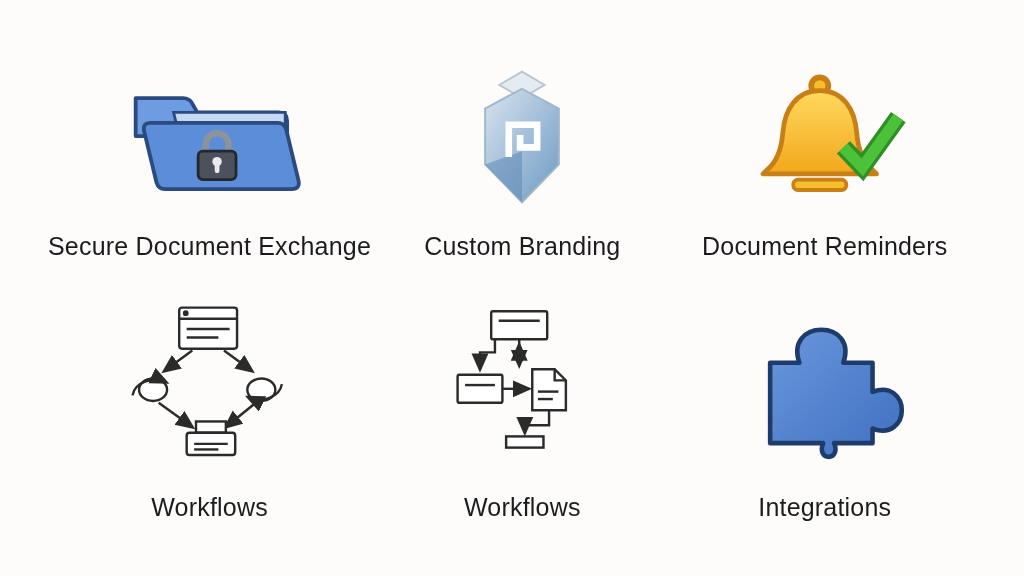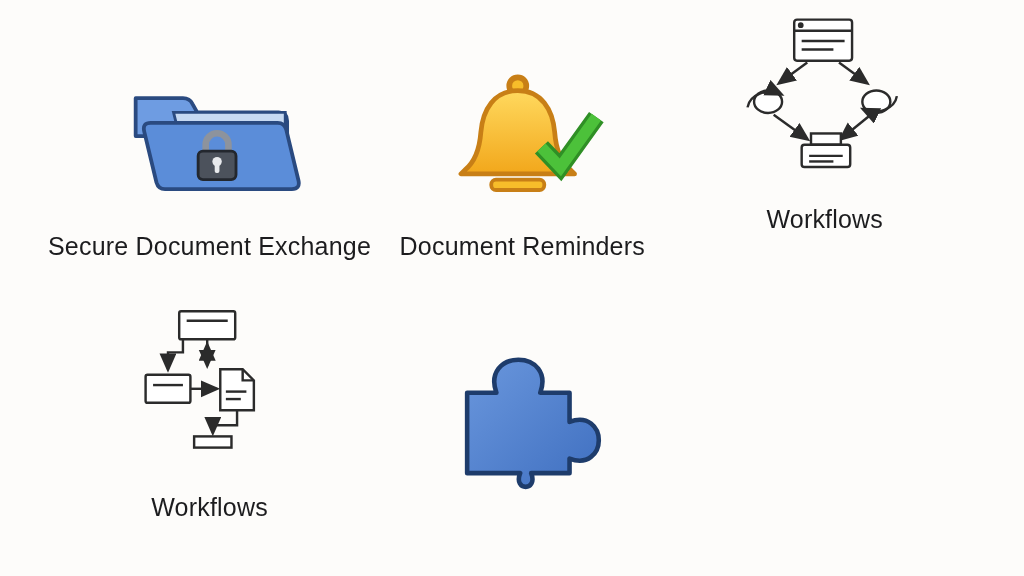--- a/index.html
+++ b/index.html
@@ -52,20 +52,37 @@
         <path d="M38 60 H172 q7 0 9 7 L194 121 q2 9 -7 9 H53 q-7 0 -9 -7 L31 69 q-2 -9 7 -9 Z" fill="#5b8dd9" stroke="#2a4a80" stroke-width="4" stroke-linejoin="round"></path>
         <path d="M96 92 v-9 a12 12 0 0 1 24 0 v9" fill="none" stroke="#8d939d" stroke-width="7"></path>
         <rect x="88" y="90" width="40" height="30" rx="5" fill="#4c525c" stroke="#23272e" stroke-width="3"></rect>
         <circle cx="108" cy="101" r="5" fill="#e8eaed"></circle>
         <rect x="105.5" y="103" width="5" height="10" rx="2" fill="#e8eaed"></rect>
       </svg>
     </div>
     <figcaption class="label">Secure Document Exchange</figcaption>
   </figure>
 
+  <figure class="cell r1">
+    <div class="icon-wrap">
+      <svg width="120" height="142" viewBox="0 0 120 150" aria-hidden="true">
+        <defs>
+          <linearGradient id="shieldGrad" x1="0" y1="0" x2="1" y2="1">
+            <stop offset="0" stop-color="#d7e3ee"></stop>
+            <stop offset="1" stop-color="#6f9ac4"></stop>
+          </linearGradient>
+        </defs>
+        <path d="M60 6 L84 20 L60 34 L36 20 Z" fill="#e4ebf1" stroke="#b9c6d2" stroke-width="2"></path>
+        <path d="M60 24 L99 45 V104 L60 144 L21 104 V45 Z" fill="url(#shieldGrad)" stroke="#9fb7cd" stroke-width="2"></path>
+        <path d="M21 104 L60 144 L60 90 Z" fill="#5d88b4" opacity="0.55"></path>
+        <path d="M46 96 V62 H76 V86 H58 V73" fill="none" stroke="#ffffff" stroke-width="7"></path>
+      </svg>
+    </div>
+    <figcaption class="label">Custom Branding</figcaption>
+  </figure>
 
   <figure class="cell r1">
     <div class="icon-wrap">
       <svg width="195" height="142" viewBox="0 0 200 150" aria-hidden="true">
         <defs>
           <linearGradient id="bellGrad" x1="0" y1="0" x2="0" y2="1">
             <stop offset="0" stop-color="#ffd95e"></stop>
             <stop offset="1" stop-color="#f2a71b"></stop>
           </linearGradient>
         </defs>
@@ -157,15 +174,16 @@
           <linearGradient id="puzzGrad" x1="0" y1="0" x2="1" y2="1">
             <stop offset="0" stop-color="#6a97dd"></stop>
             <stop offset="1" stop-color="#3f6fc0"></stop>
           </linearGradient>
         </defs>
         <path d="M30 62 L62 62 C54 40 68 26 86 26 C104 26 118 40 110 62 L142 62 L142 94
                  C162 86 174 100 174 114 C174 128 162 142 142 134 L142 150 L100 150
                  C108 170 80 170 88 150 L30 150 Z" fill="url(#puzzGrad)" stroke="#1e3c6b" stroke-width="5" stroke-linejoin="round"></path>
       </svg>
     </div>
+    <figcaption class="label">Integrations</figcaption>
   </figure>
 
 </div>
 
 </body></html>

